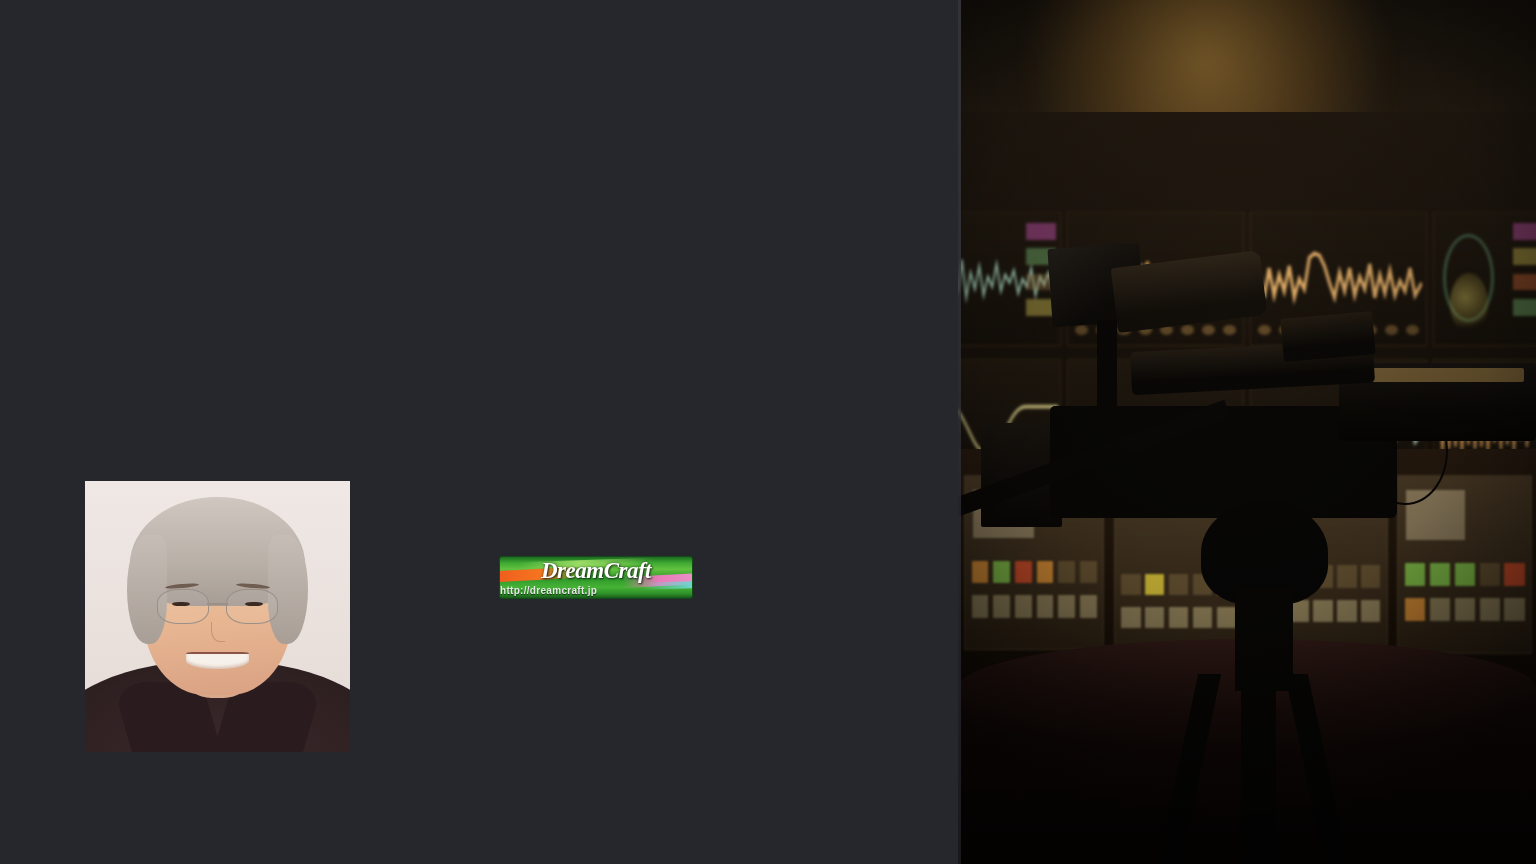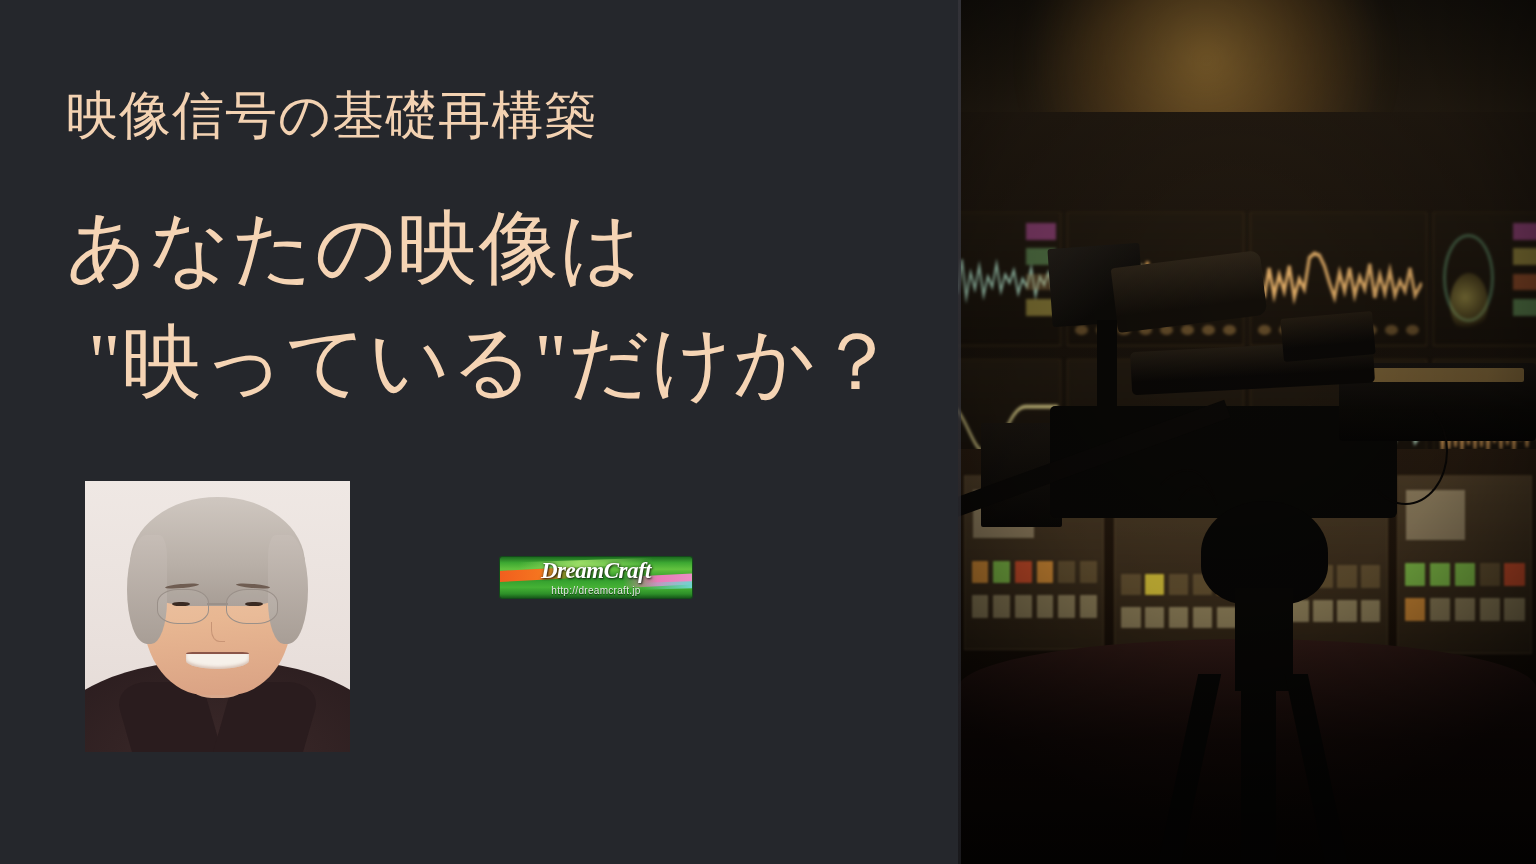--- a/index.html
+++ b/index.html
@@ -255,23 +255,22 @@
     font-size: 23px;
     color: #ffffff;
     letter-spacing: -0.5px;
     text-shadow: 1px 1px 2px rgba(0,0,0,0.65), 0 0 3px rgba(0,0,0,0.5);
     line-height: 1.05;
   }
   .logo-url {
     position: absolute;
     left: 0; right: 0;
     bottom: 2px;
-    text-align: center;
     font-family: "Liberation Sans", sans-serif;
-    font-weight: normal;
+    font-weight: bold;
     font-size: 10px;
     color: #f2f2f2;
     letter-spacing: 0.3px;
     text-shadow: 0 1px 1px rgba(0,0,0,0.75);
     opacity: 0.92;
   }
 
   
   .handle {
     position: absolute;
@@ -562,26 +561,21 @@
     background: linear-gradient(180deg, rgba(60,60,68,0.8) 0%, rgba(40,40,46,0.6) 100%);
   }
 </style>
 </head>
 <body>
 
 <div class="slide">
 
   <div class="left-panel">
 
-    <div class="subtitle">映像信号の基礎再構築</div>
-
-    <div class="title-block">
-      <div class="title-line">あなたの映像は</div>
-      <div class="title-line indent">"映っている"だけか？</div>
-    </div>
+
 
     <div class="portrait">
       <div class="portrait-canvas">
         <div class="p-shirt"></div>
         <div class="p-collar-l"></div>
         <div class="p-collar-r"></div>
         <div class="p-neck"></div>
         <div class="p-head"></div>
         <div class="p-hair"></div>
         <div class="p-hair-l"></div>

